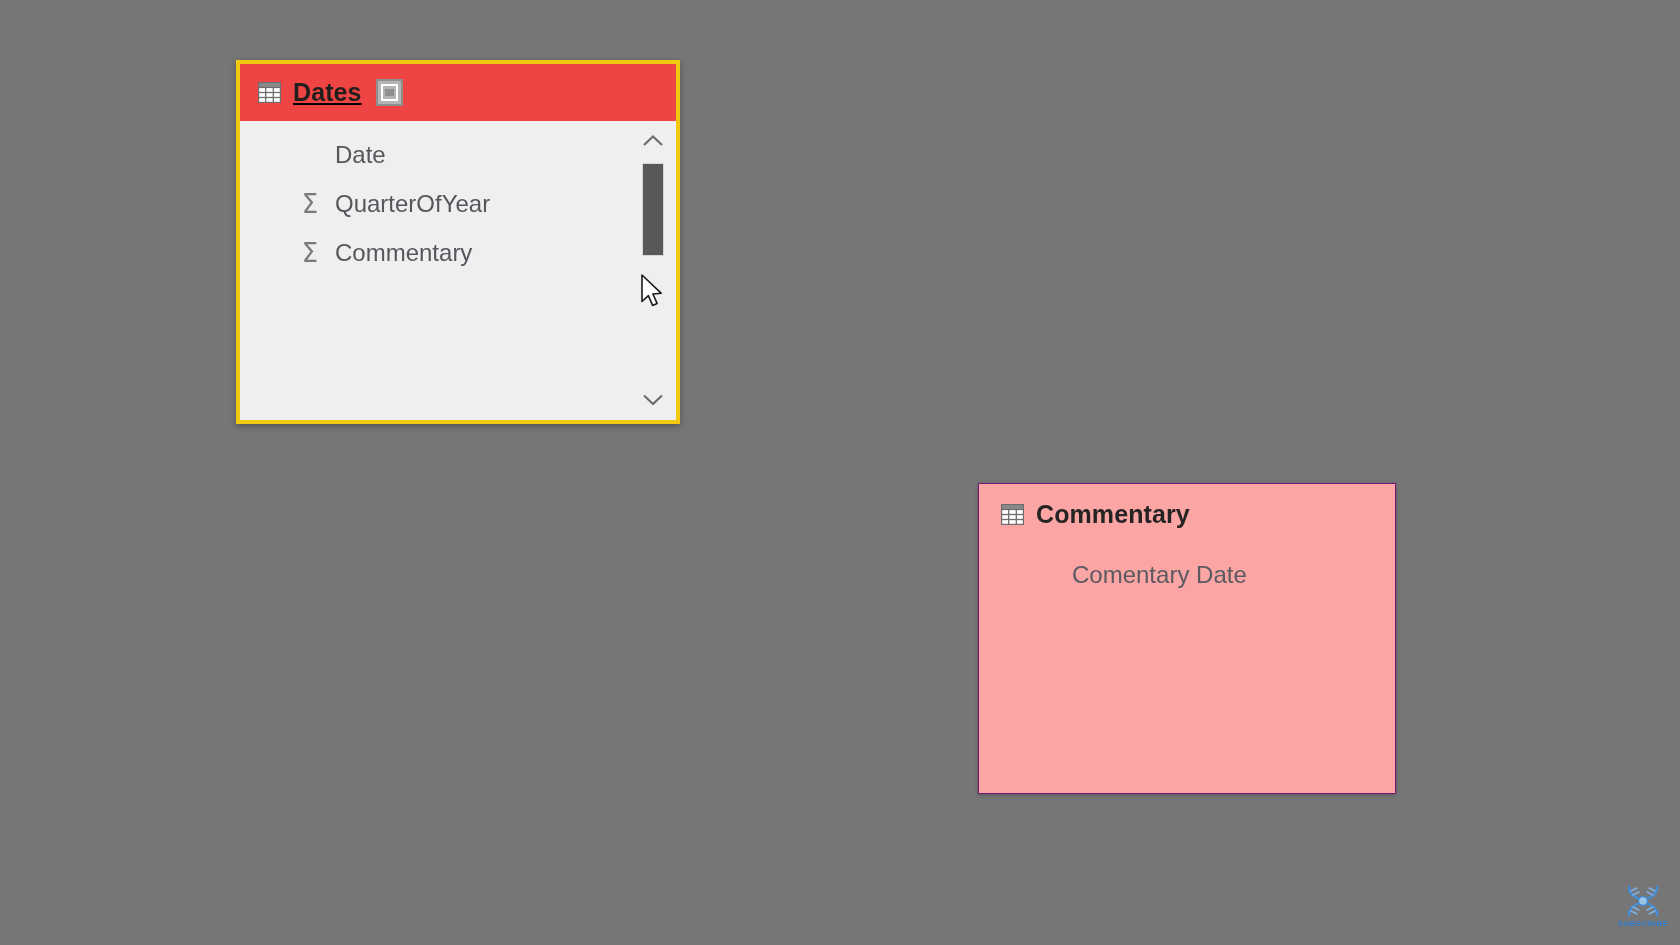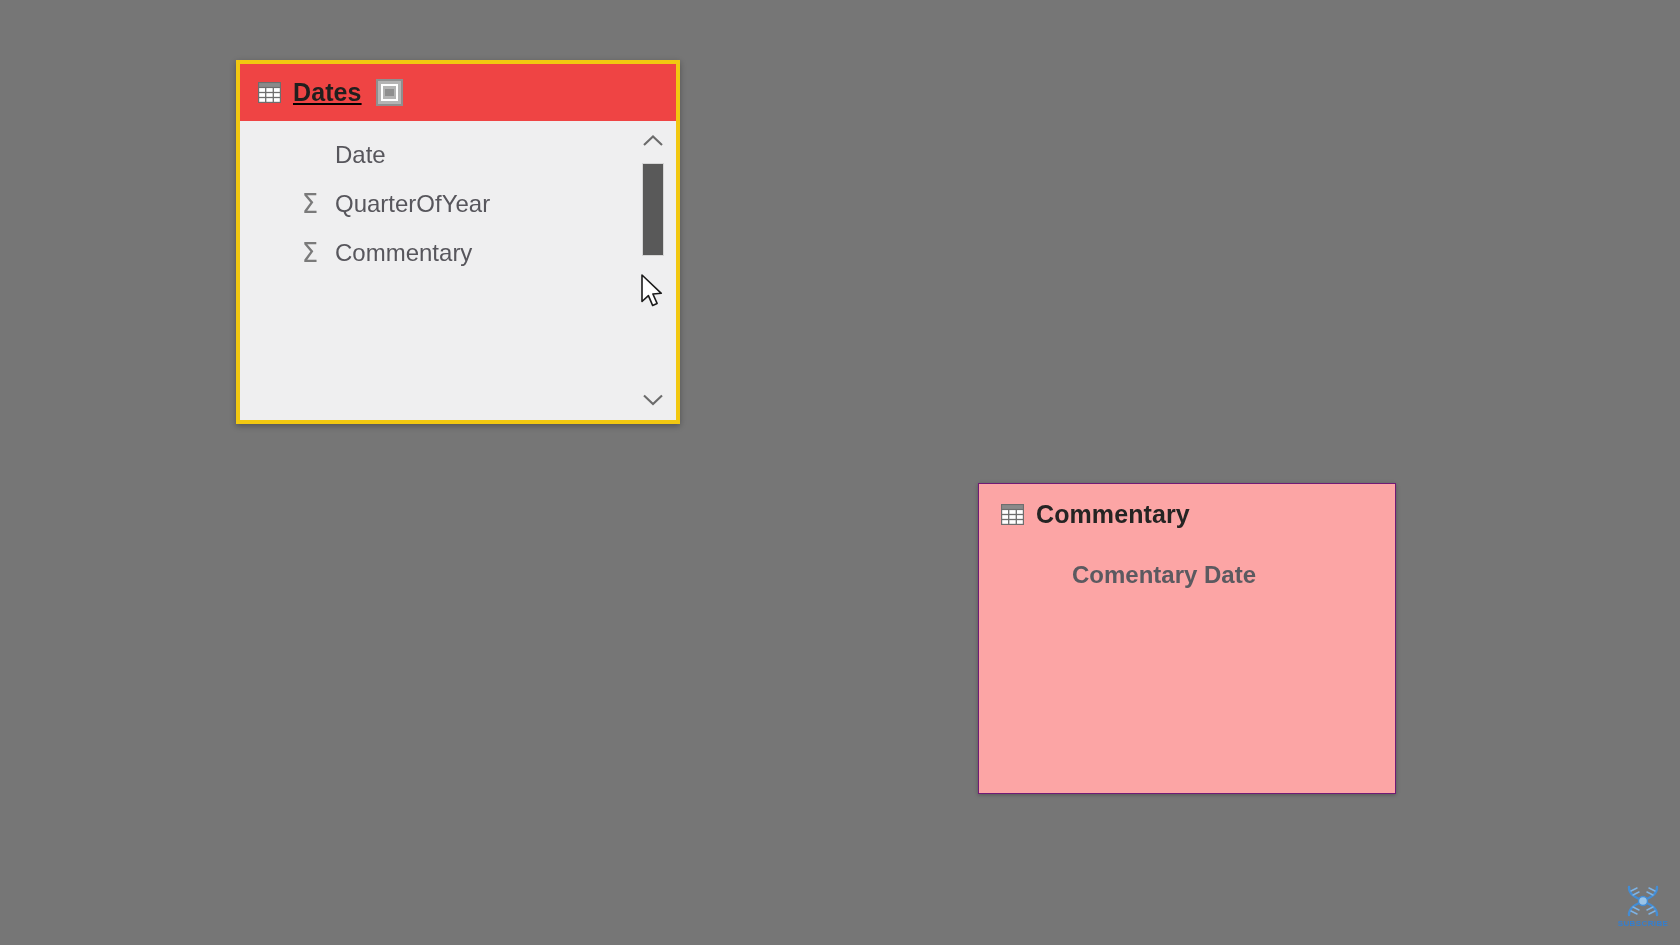--- a/index.html
+++ b/index.html
@@ -158,21 +158,21 @@
     text-align: center;
   }
 
   
   #dates-card .field-row { padding-left: 95px; }
   #dates-card .field-row .sigma { left: 58px; }
   #dates-card .field-label { color: #57565c; }
 
   #commentary-card .field-row { padding-left: 93px; height: 50px; }
   #commentary-card .field-list { padding-top: 6px; }
-  #commentary-card .field-label { color: #5b5a60; font-weight: bold; }
+  #commentary-card .field-label { color: #5b5a60; }
 
   
   .vscroll {
     position: absolute;
     right: 6px;
     top: 0;
     bottom: 0;
     width: 34px;
   }
   .vscroll .chev {

